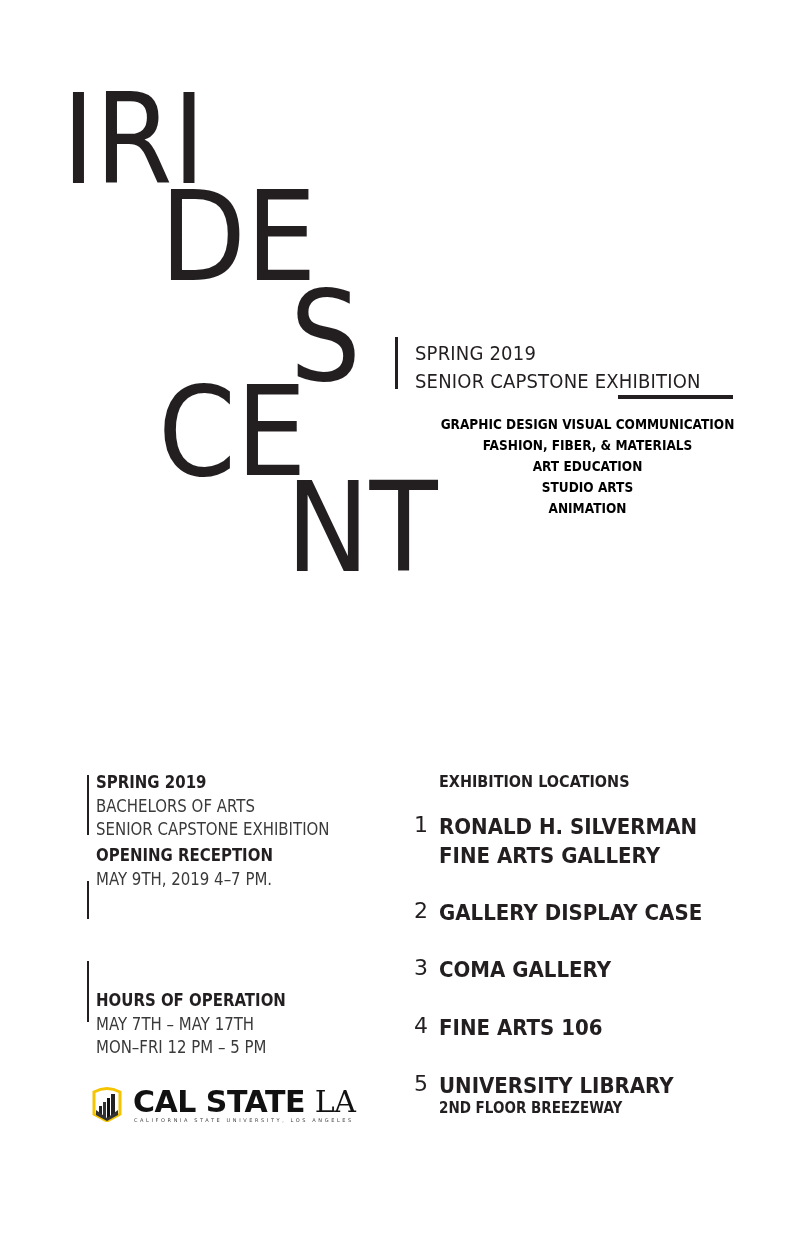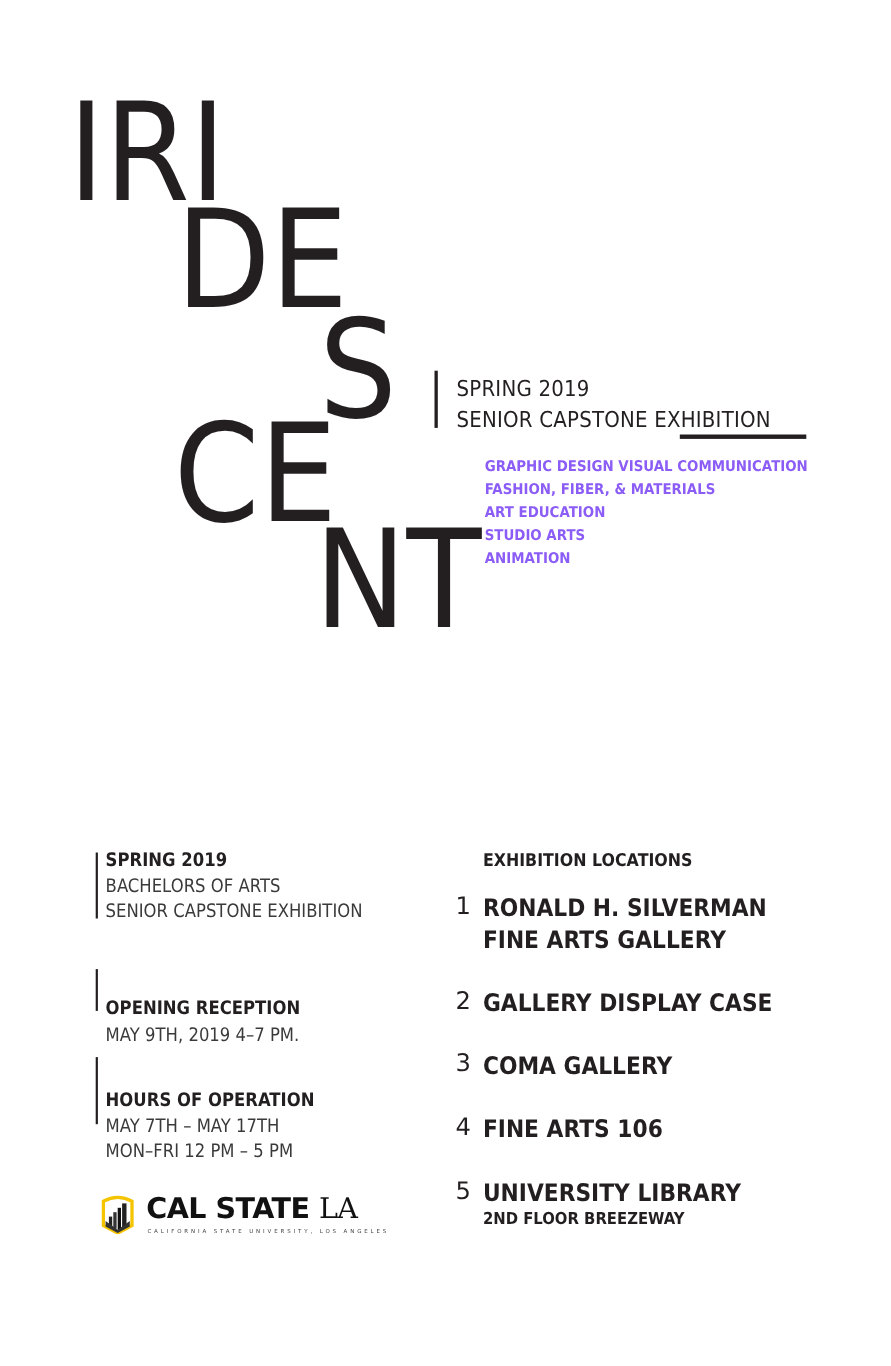--- a/index.html
+++ b/index.html
@@ -3,33 +3,33 @@
 <meta charset="utf-8">
 <style>
   html, body { margin:0; padding:0; }
   body { width:810px; height:1242px; background:#ffffff; position:relative; overflow:hidden;
          font-family:"DejaVu Sans", sans-serif; color:#231f20; }
   .big { position:absolute; font-family:"DejaVu Sans", sans-serif; font-weight:normal; color:#231f20;
          font-size:124px; line-height:1; letter-spacing:0px; transform:scaleX(0.9); transform-origin:left top; }
   .vbar { position:absolute; width:3px; background:#231f20; }
   .hdr { position:absolute; left:415px; font-size:20px; line-height:28px; color:#231f20; letter-spacing:0.2px; transform:scaleX(0.9); transform-origin:left top; white-space:nowrap; }
   .exh-under { position:absolute; left:618px; top:395px; width:115px; height:4px; background:#231f20; }
-  .programs { position:absolute; right:76px; top:414px; text-align:left; font-weight:bold; font-size:13.5px; line-height:21px; color:#8b5cf6; }
+  .programs { position:absolute; right:76px; top:414px; text-align:center; font-weight:bold; font-size:13.5px; line-height:21px; color:#000000; }
   .programs div { transform:scaleX(0.9); transform-origin:right top; white-space:nowrap; }
   .info { position:absolute; left:96px; font-size:17px; line-height:23.5px; color:#231f20; white-space:nowrap; }
   .info .b { font-weight:bold; }
   .info .l { font-weight:normal; color:#3a3a3a; }
   .info div { transform:scaleX(0.88); transform-origin:left top; }
   .loc-title { position:absolute; left:439px; top:772px; font-weight:bold; font-size:16px; white-space:nowrap; transform:scaleX(0.9); transform-origin:left top; }
   .loc { position:absolute; left:414px; white-space:nowrap; }
   .loc .num { position:absolute; left:0; top:0; font-size:22px; color:#231f20; }
   .loc .name { position:absolute; left:25px; top:0; font-size:22px; font-weight:bold; line-height:29px; transform:scaleX(0.9); transform-origin:left top; }
   .loc .sub { position:absolute; left:25px; top:28px; font-size:15px; font-weight:bold; transform:scaleX(0.9); transform-origin:left top; }
   .logo { position:absolute; left:90px; top:1084px; }
-  .logo-text { position:absolute; left:43px; top:0px; font-size:26px; font-weight:bold; letter-spacing:-0.5px; white-space:nowrap; color:#111; }
+  .logo-text { position:absolute; left:43px; top:0px; font-size:30px; font-weight:bold; letter-spacing:-0.5px; white-space:nowrap; color:#111; }
   .logo-text .la { font-family:"DejaVu Serif", serif; font-weight:normal; }
   .logo-sub { position:absolute; left:44px; top:33px; font-size:5px; letter-spacing:2.6px; white-space:nowrap; color:#444; }
 </style>
 </head>
 <body>
 
 <div class="big" style="left:62px; top:78px;">IRI</div>
 <div class="big" style="left:160px; top:175px;">DE</div>
 <div class="big" style="left:290px; top:275px;">S</div>
 <div class="big" style="left:158px; top:370px;">CE</div>
@@ -51,21 +51,21 @@
 </div>
 
 <div class="vbar" style="left:87px; top:775px; height:60px; width:2px;"></div>
 <div class="info" style="top:771px;">
   <div class="b">SPRING 2019</div>
   <div class="l">BACHELORS OF ARTS</div>
   <div class="l">SENIOR CAPSTONE EXHIBITION</div>
 </div>
 
 <div class="vbar" style="left:87px; top:881px; height:38px; width:2px;"></div>
-<div class="info" style="top:906px;">
+<div class="info" style="top:844px;">
   <div class="b">OPENING RECEPTION</div>
   <div class="l">MAY 9TH, 2019 4–7 PM.</div>
 </div>
 
 <div class="vbar" style="left:87px; top:961px; height:61px; width:2px;"></div>
 <div class="info" style="top:957px;margin-top:32px;">
   <div class="b">HOURS OF OPERATION</div>
   <div class="l">MAY 7TH – MAY 17TH</div>
   <div class="l">MON–FRI  12 PM – 5 PM</div>
 </div>

